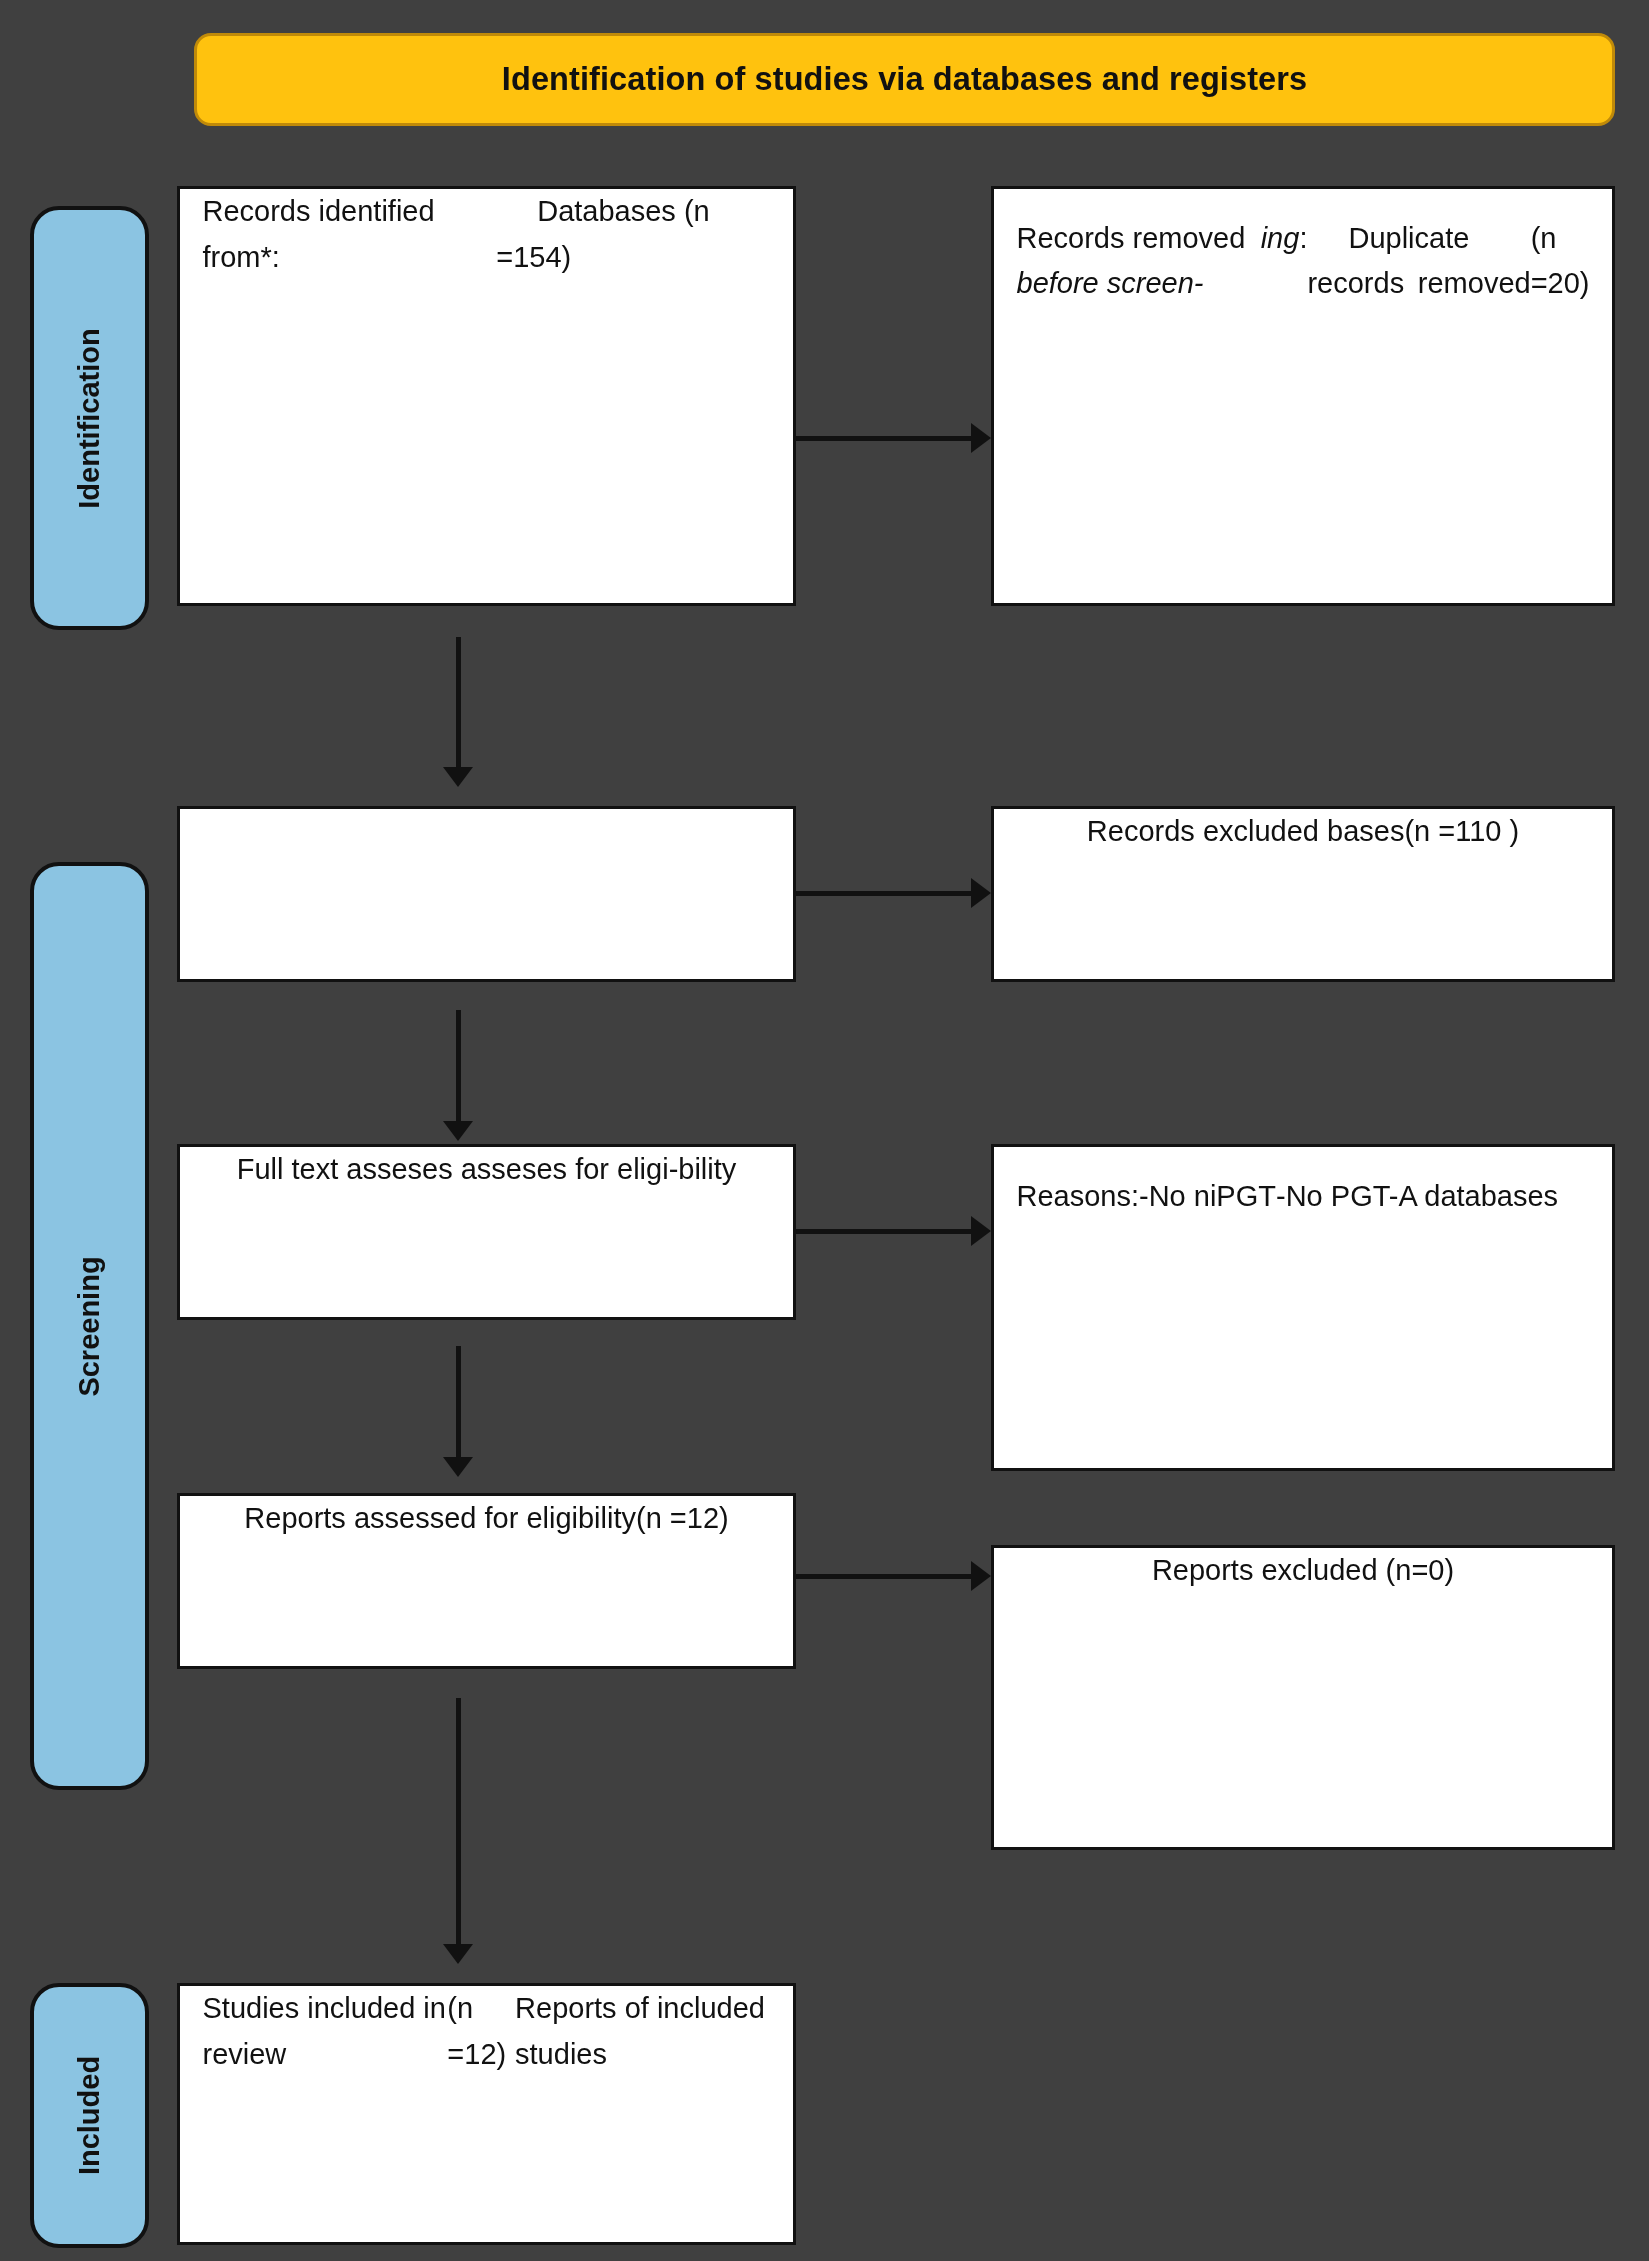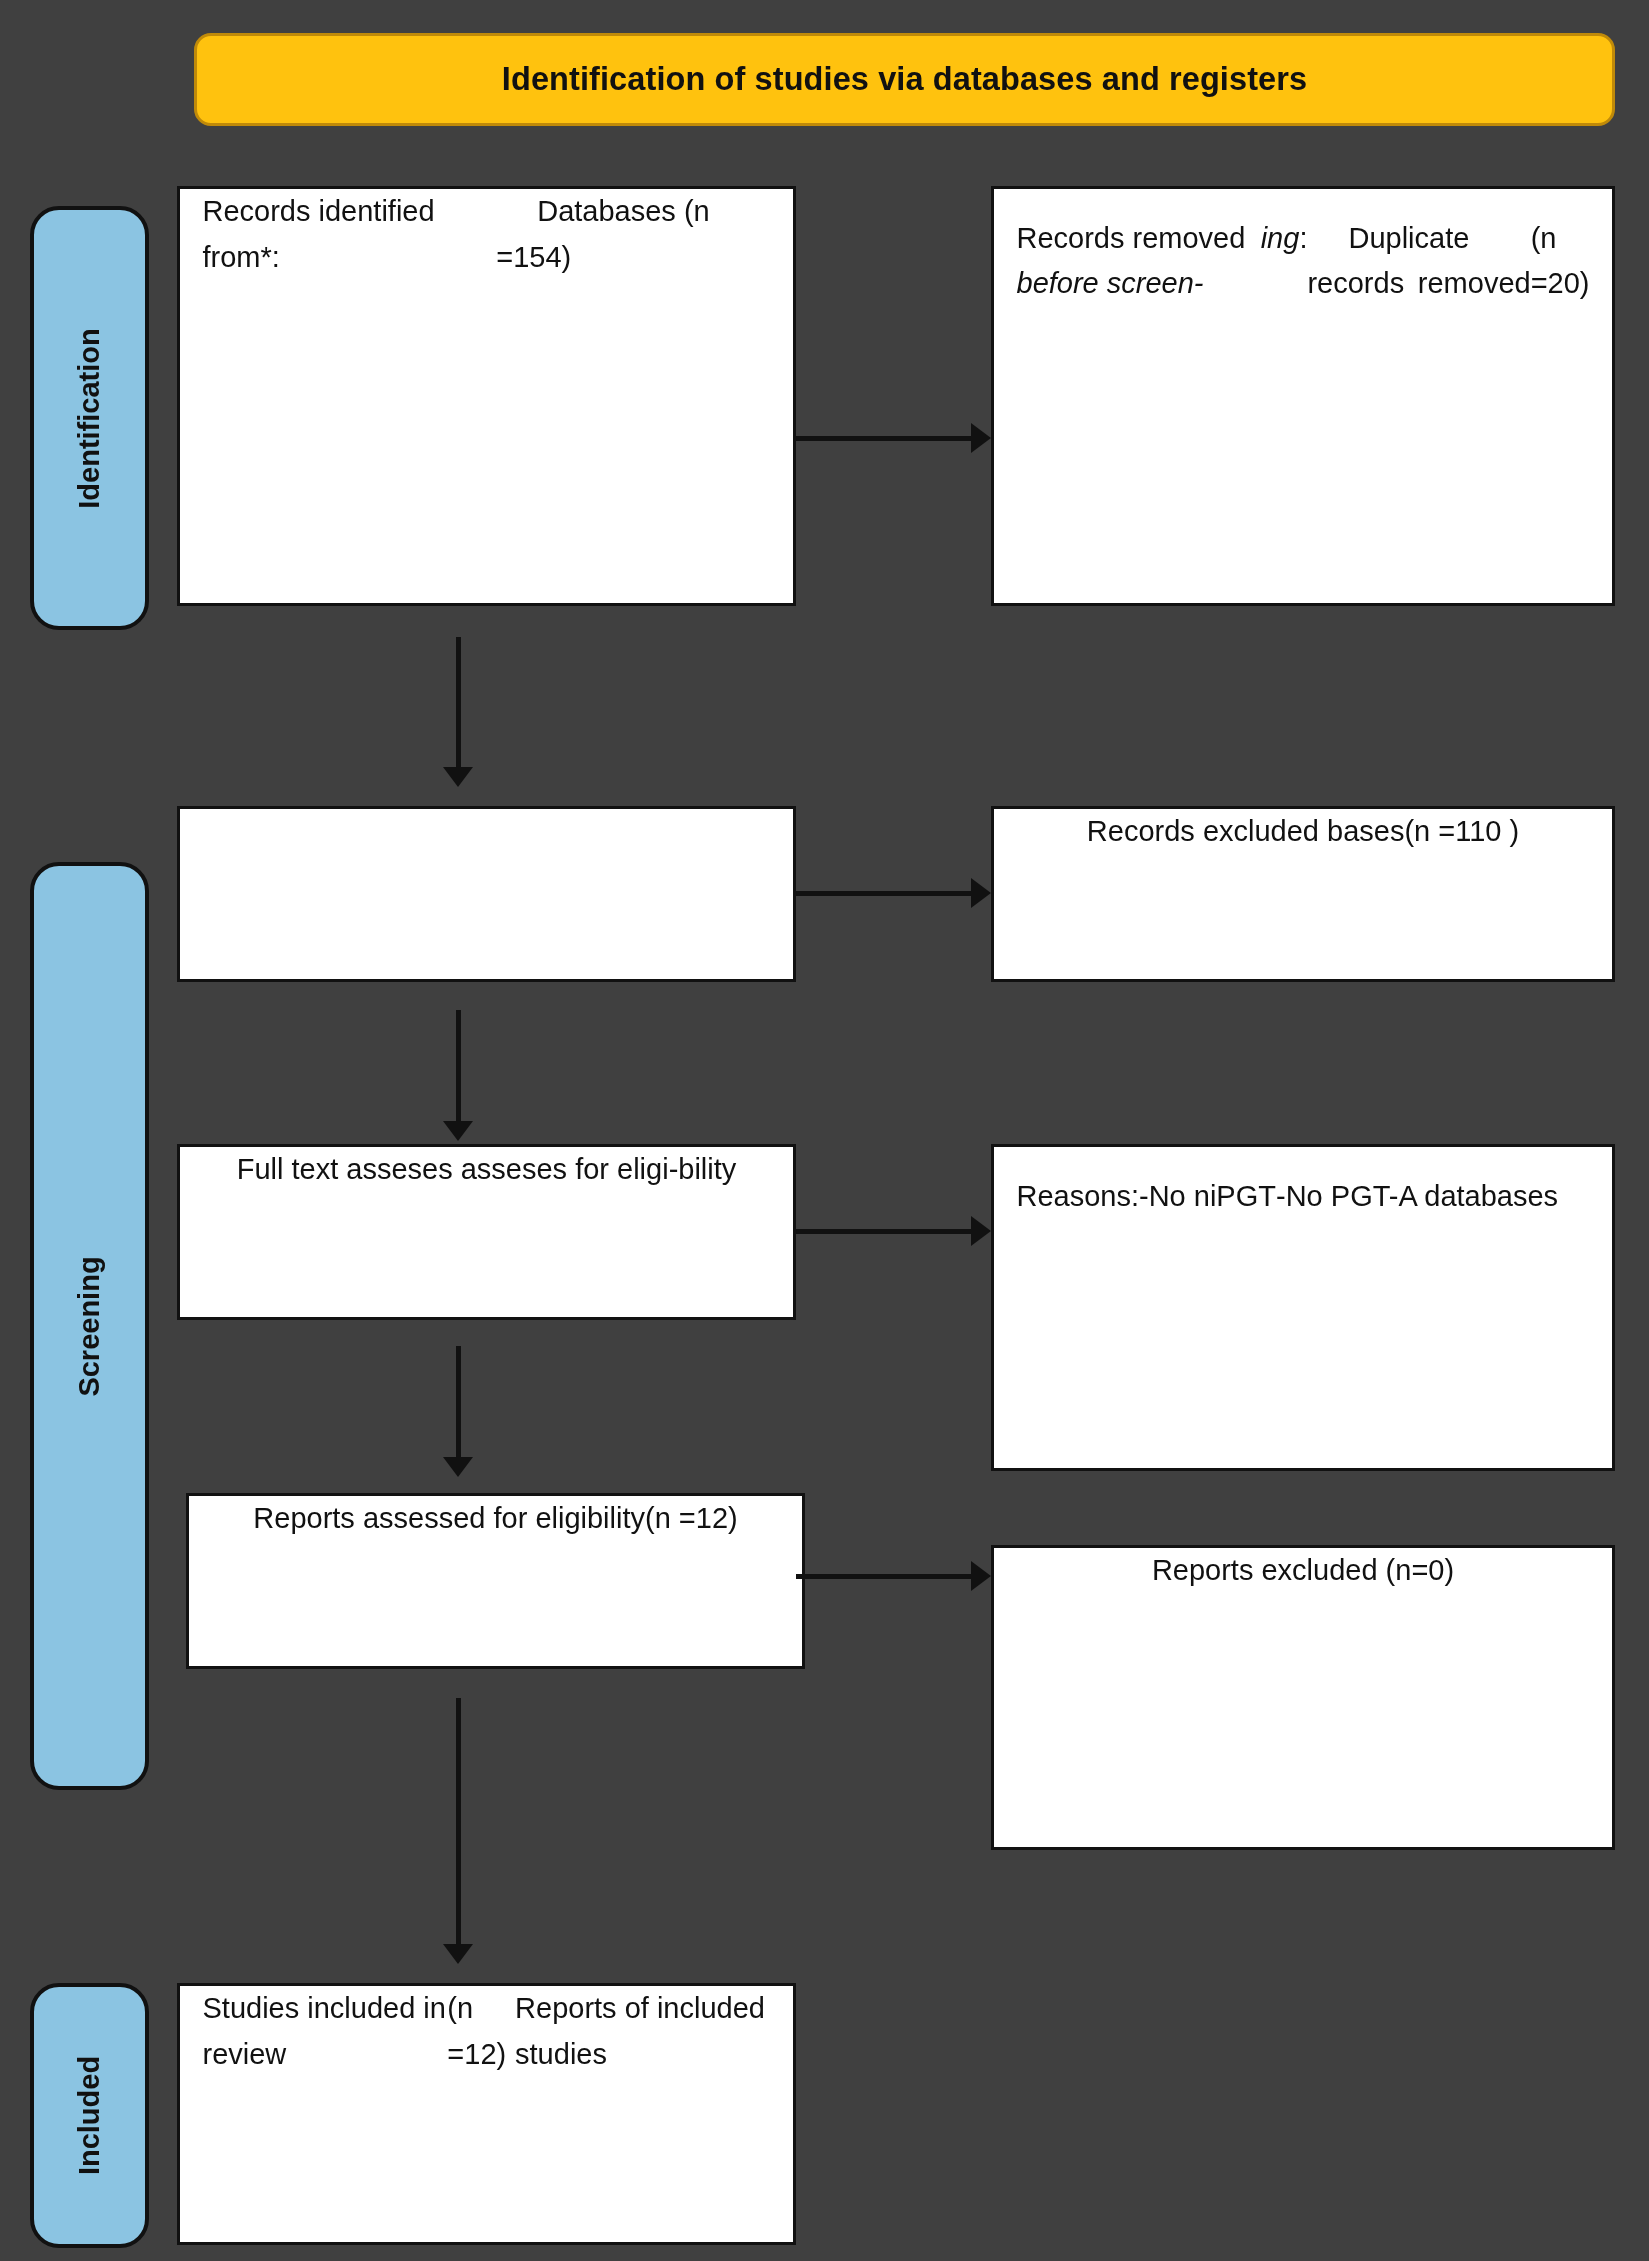--- a/index.html
+++ b/index.html
@@ -192,21 +192,21 @@
   <div class="box top-aligned" style="left:991px; top:1144px; width:624px; height:327px;">
     <p>Reasons:</p>
     <p>-No niPGT</p>
     <p>-No PGT-A databases</p>
   </div>
 
   <div class="arrow-h" style="left:796px; top:1229px; width:178px;"></div>
 
   <div class="arrow-v" style="left:456px; top:1346px; height:114px;"></div>
 
-  <div class="box" style="left:186px; top:1493px; width:619px; height:176px;text-align:center;">
+  <div class="box" style="left:177px; top:1493px; width:619px; height:176px;text-align:center;">
     <p>Reports assessed for eligibility</p>
     <p>(n =12)</p>
   </div>
 
   <div class="box" style="left:991px; top:1545px; width:624px; height:305px;">
     <p>Reports excluded (n=0)</p>
   </div>
 
   <div class="arrow-h" style="left:796px; top:1574px; width:178px;"></div>
 

